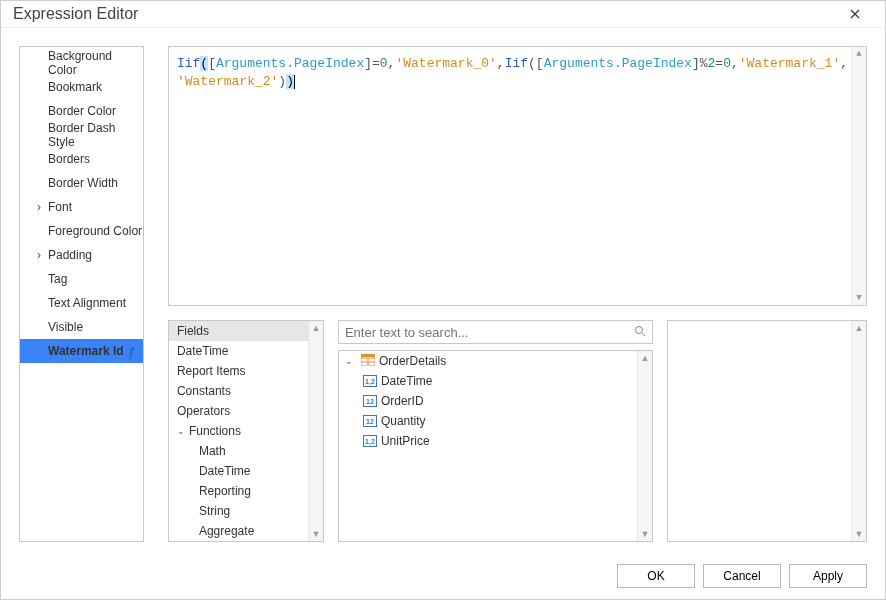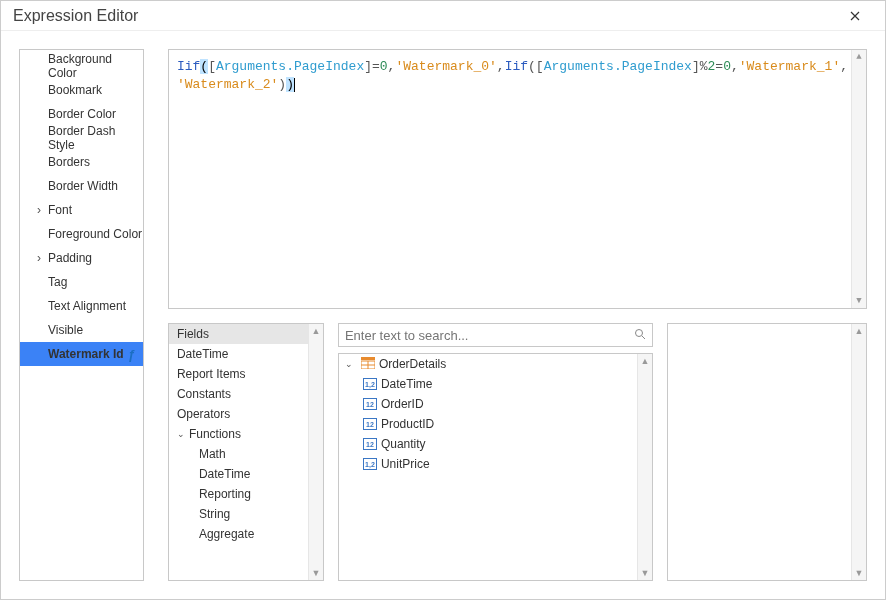--- a/index.html
+++ b/index.html
@@ -186,24 +186,20 @@
                 <div class="field-row child">
                   <span class="ic-fieldbox">1,2</span>
                   <span>DateTime</span>
                 </div>
                 <div class="field-row child">
                   <span class="ic-fieldbox">12</span>
                   <span>OrderID</span>
                 </div>
                 <div class="field-row child">
                   <span class="ic-fieldbox">12</span>
-                  <span>ProductID</span>
-                </div>
-                <div class="field-row child">
-                  <span class="ic-fieldbox">12</span>
                   <span>Quantity</span>
                 </div>
                 <div class="field-row child">
                   <span class="ic-fieldbox">1,2</span>
                   <span>UnitPrice</span>
                 </div>
               </div>
             <div class="tri-scroll">
               <div class="scroll-btn">▲</div>
               <div class="scroll-btn">▼</div>
@@ -215,13 +211,18 @@
           <div class="tri-content"></div>
           <div class="tri-scroll">
             <div class="scroll-btn">▲</div>
             <div class="scroll-btn">▼</div>
           </div>
         </div>
       </div>
     </div>
   </div>
 
+  <div class="footer">
+    <button class="btn">OK</button>
+    <button class="btn">Cancel</button>
+    <button class="btn">Apply</button>
+  </div>
 </div>
 
 </body></html>

